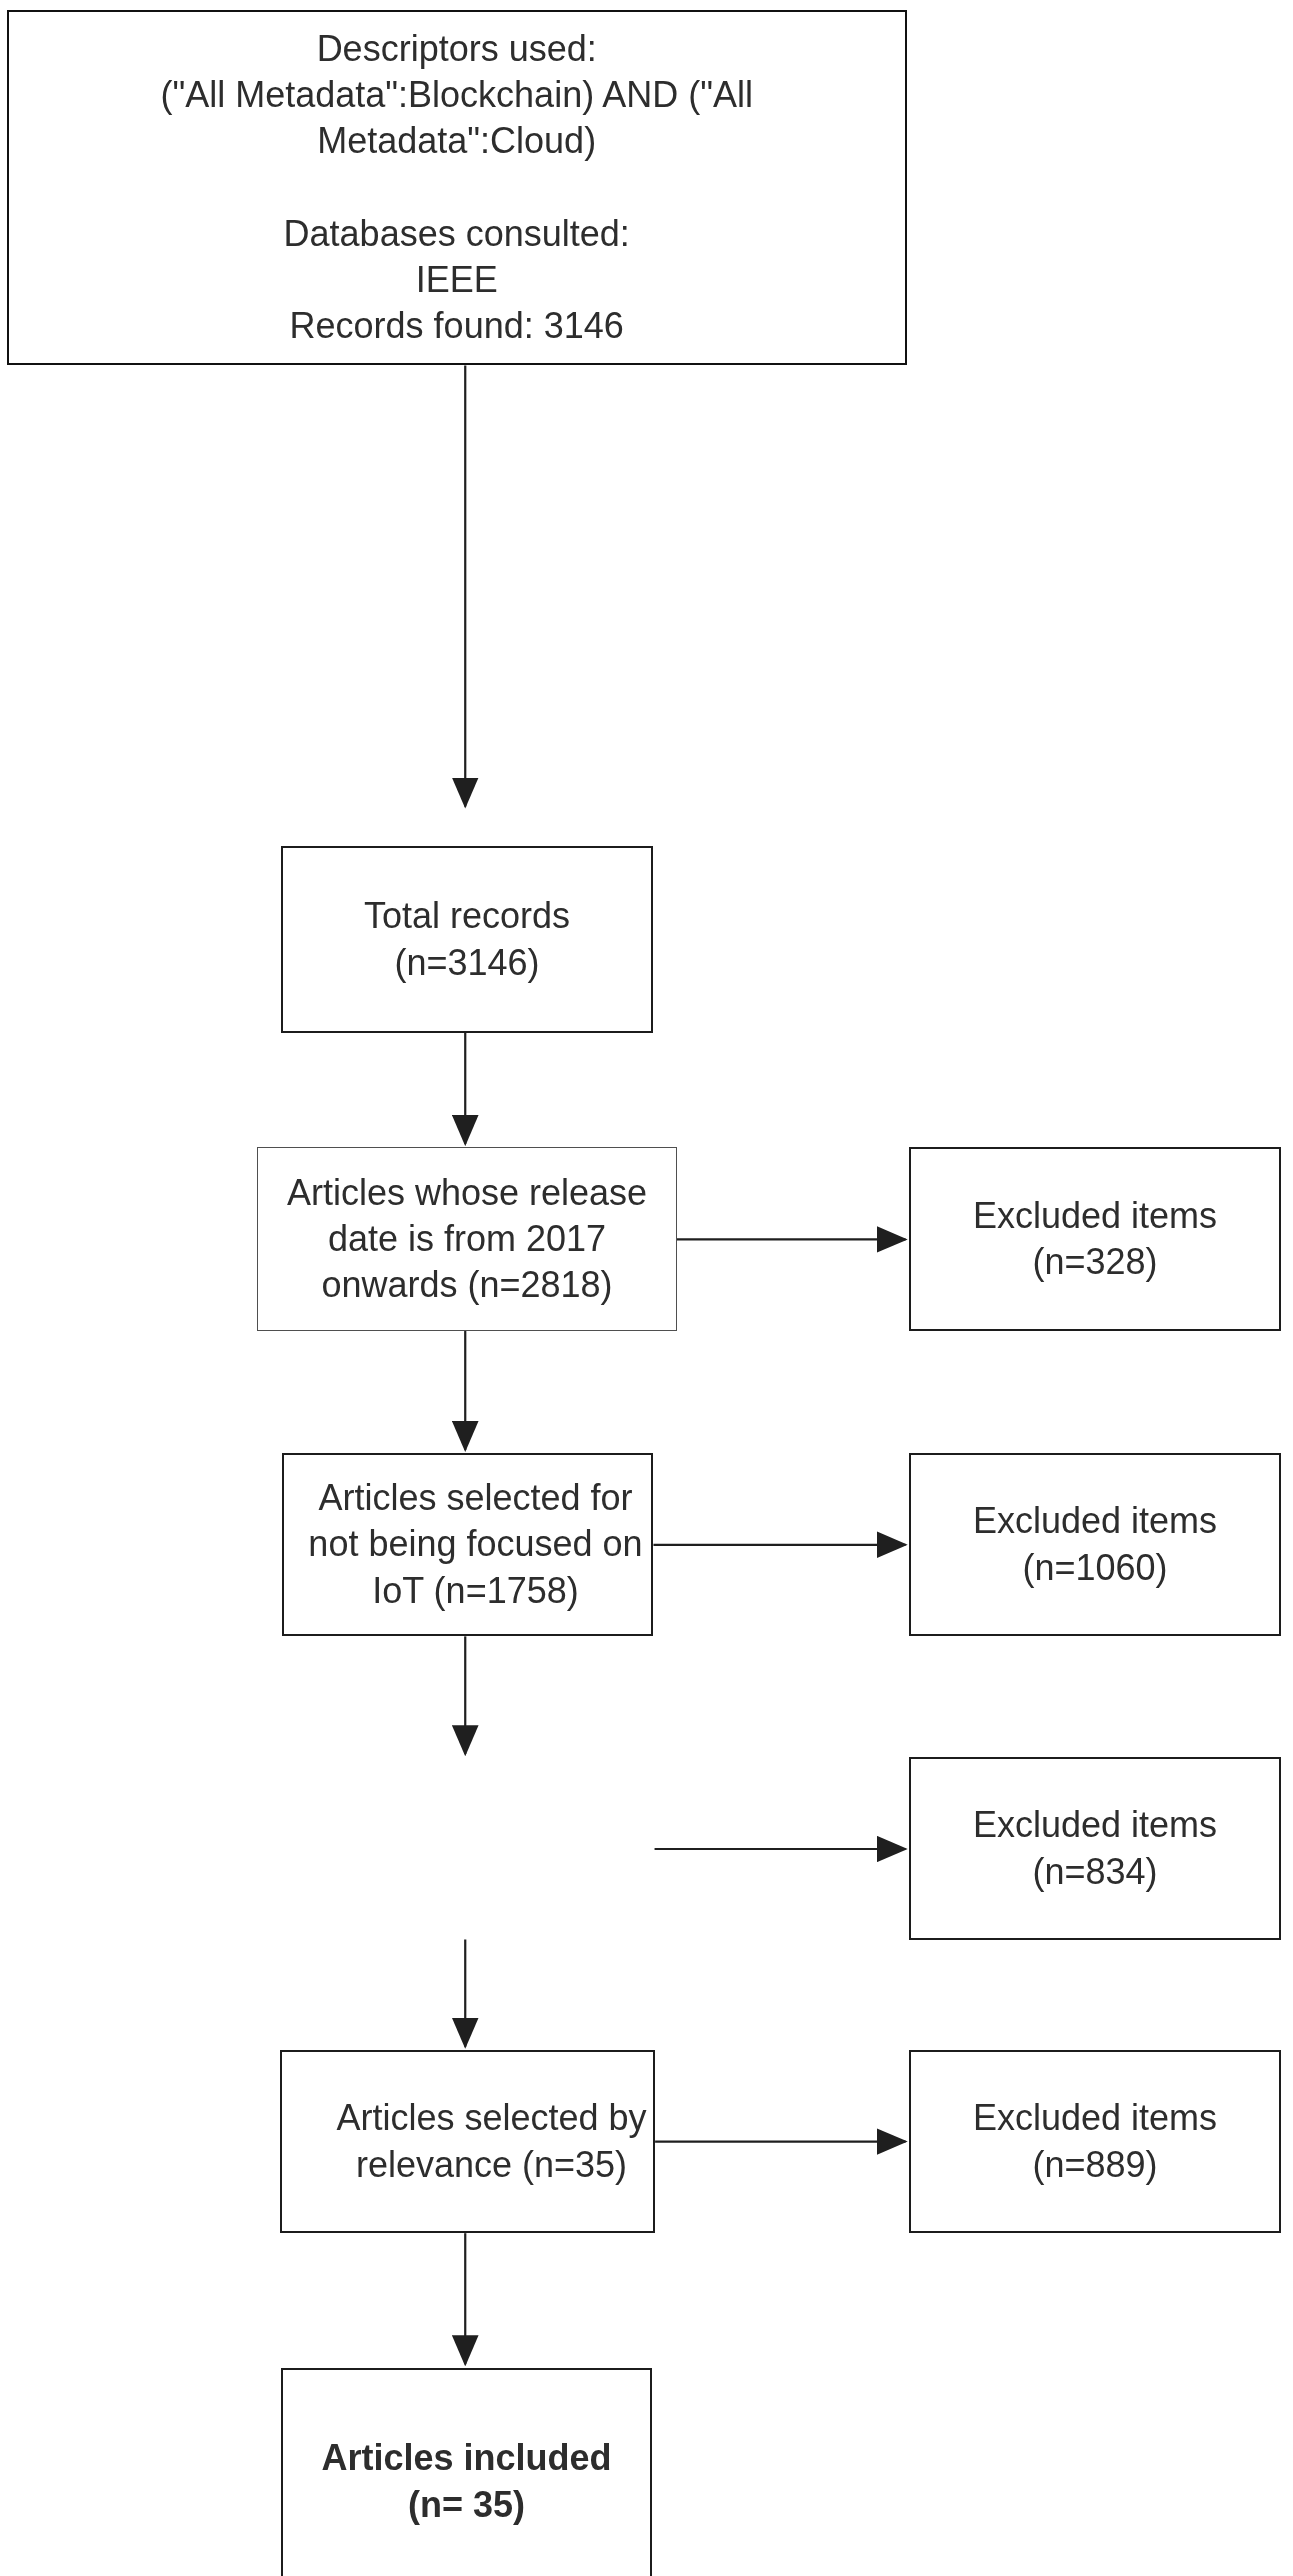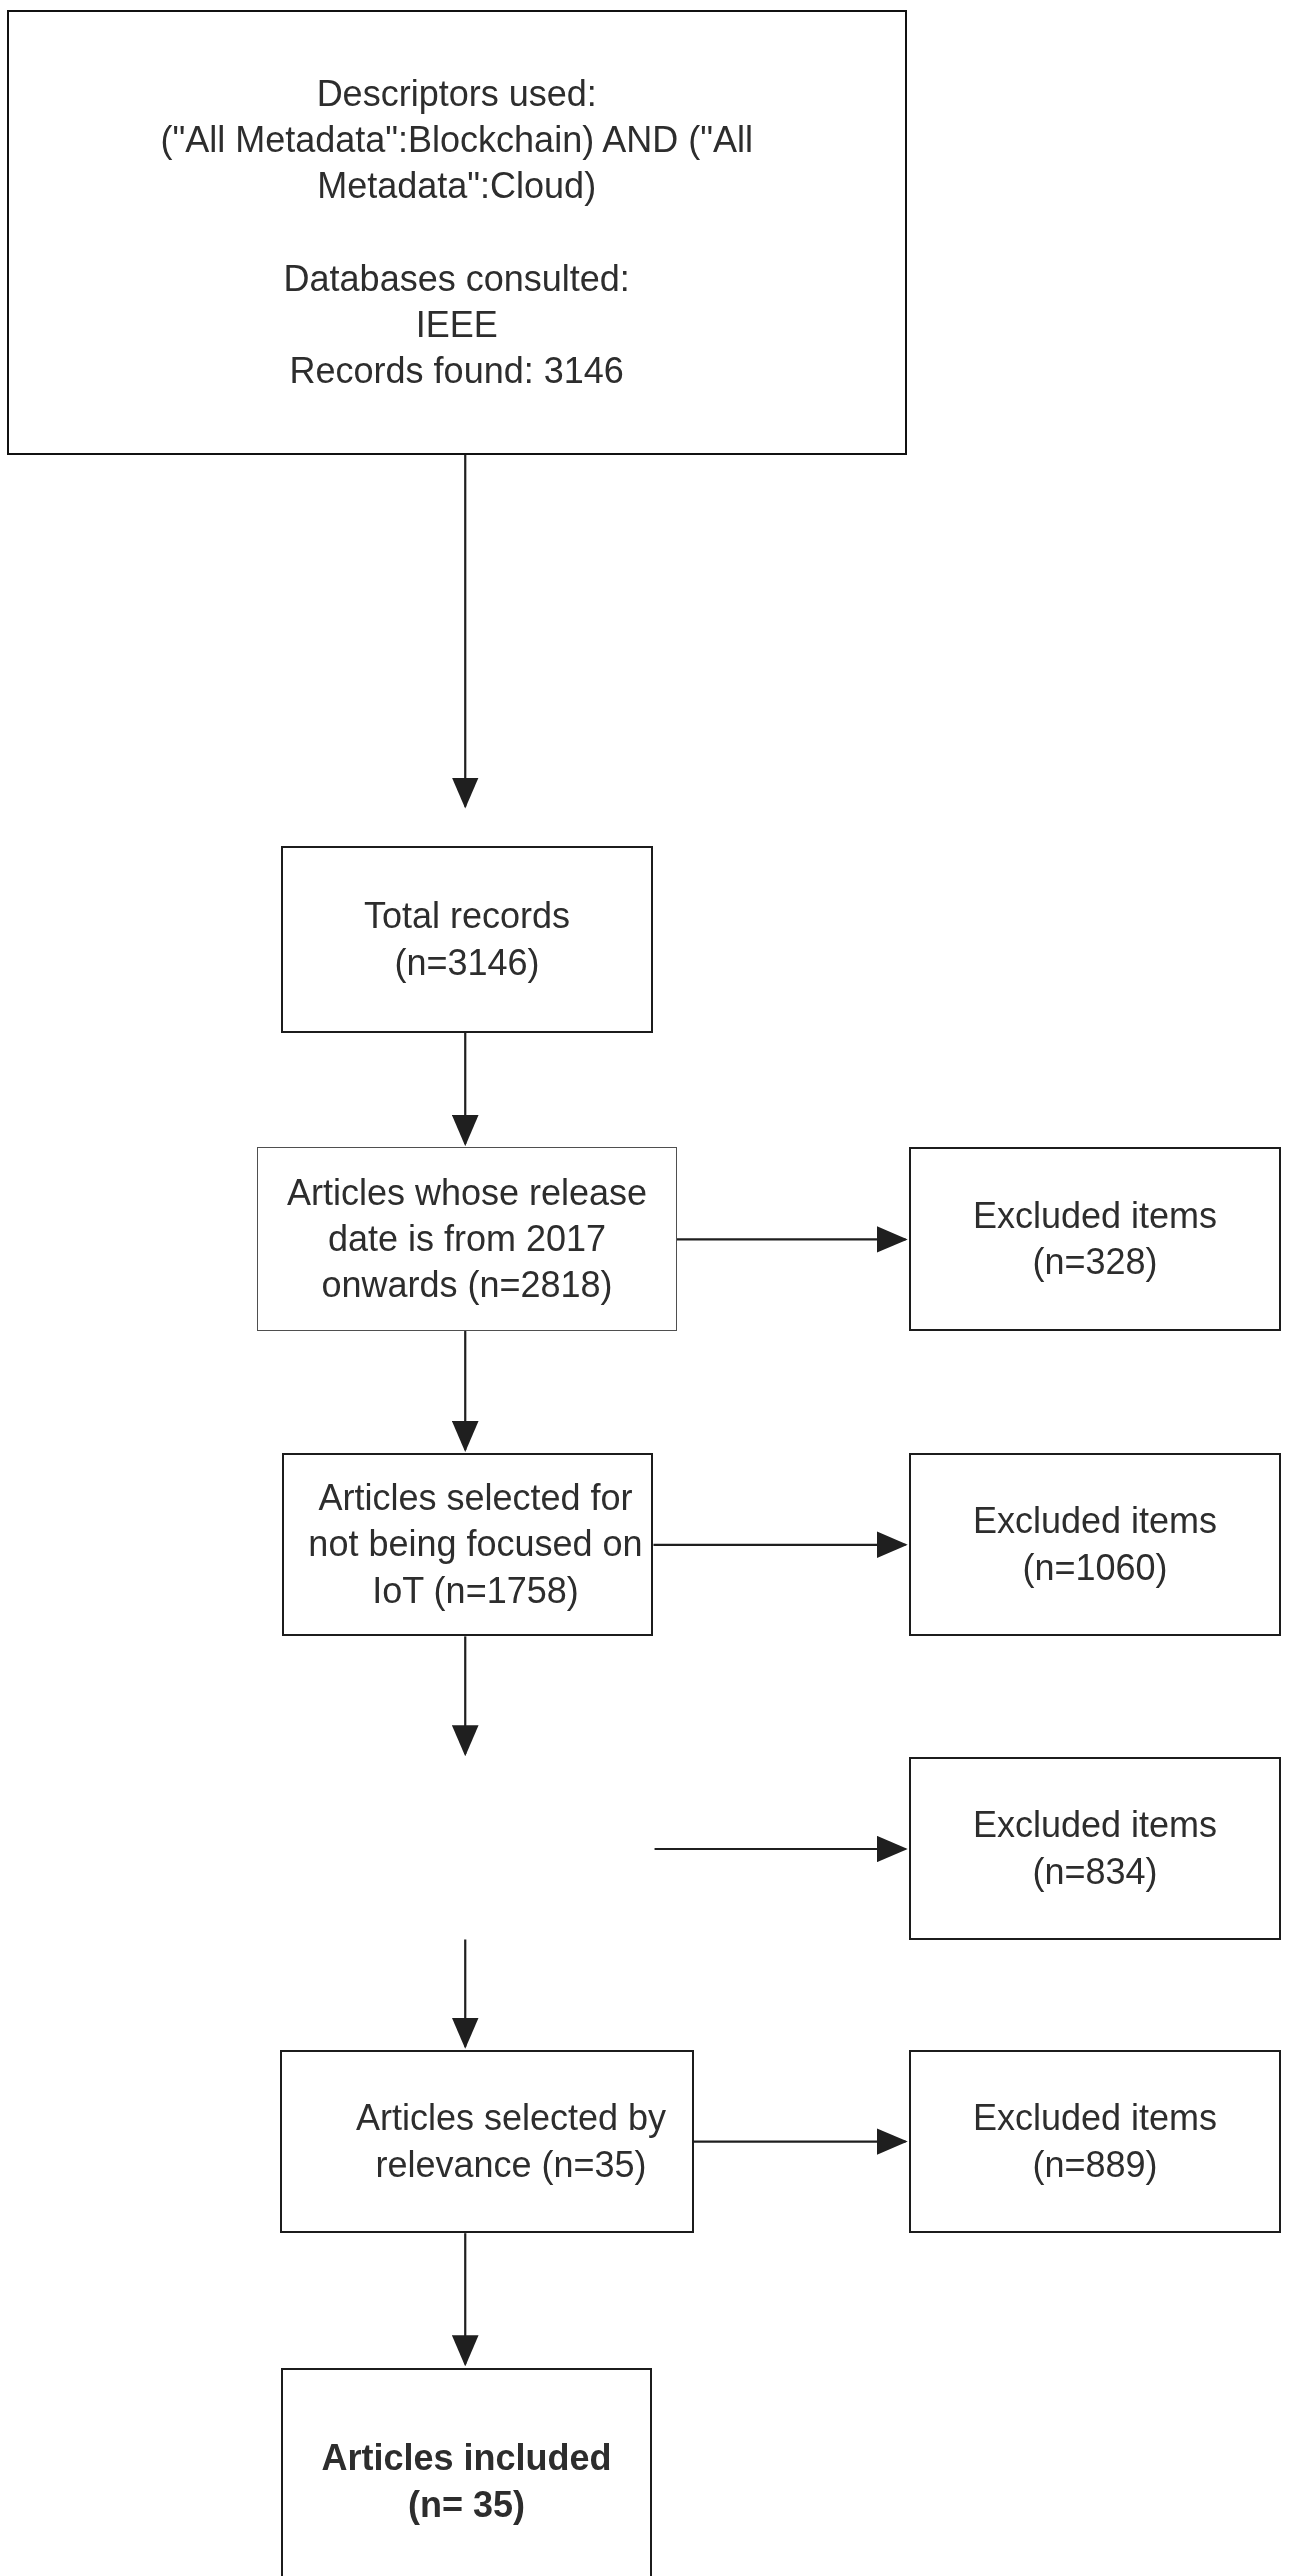--- a/index.html
+++ b/index.html
@@ -63,21 +63,21 @@
       <line x1="838" y1="3493" x2="838" y2="3686" marker-end="url(#ah)"></line>
       <line x1="838" y1="4022" x2="838" y2="4258" marker-end="url(#ah)"></line>
 
       <line x1="1219" y1="2232" x2="1631" y2="2232" marker-end="url(#ah)"></line>
       <line x1="1177" y1="2782" x2="1631" y2="2782" marker-end="url(#ah)"></line>
       <line x1="1179" y1="3330" x2="1631" y2="3330" marker-end="url(#ah)"></line>
       <line x1="1180" y1="3857" x2="1631" y2="3857" marker-end="url(#ah)"></line>
     </g>
   </svg>
 
-  <div class="box source-box" style="left:6.7px; top:10px; width:900px; height:445px;">Descriptors used:
+  <div class="box source-box" style="left:6.7px; top:10px; width:900px; height:355px;">Descriptors used:
 ("All Metadata":Blockchain) AND ("All
 Metadata":Cloud)
 
 Databases consulted:
 IEEE
 Records found: 3146</div>
 
   <div class="box" style="left:281px; top:810px; width:372px; height:187px;margin-top:36px;">Total records
 (n=3146)</div>
 
@@ -92,21 +92,21 @@
 not being focused on
 IoT (n=1758)</div>
 
   <div class="box" style="left:909px; top:1453px; width:372px; height:183px;">Excluded items
 (n=1060)</div>
 
 
   <div class="box" style="left:909px; top:1757px; width:372px; height:183px;">Excluded items
 (n=834)</div>
 
-  <div class="box" style="left:280px; top:2050px; width:414px; height:183px;padding-left:48px;">Articles selected by
+  <div class="box" style="left:280px; top:2050px; width:375px; height:183px;padding-left:48px;">Articles selected by
 relevance (n=35)</div>
 
   <div class="box" style="left:909px; top:2050px; width:372px; height:183px;">Excluded items
 (n=889)</div>
 
   <div class="box" style="left:281px; top:2368px; width:371px; height:227px;font-weight:bold;">Articles included
 (n= 35)</div>
 
 </div>
 

